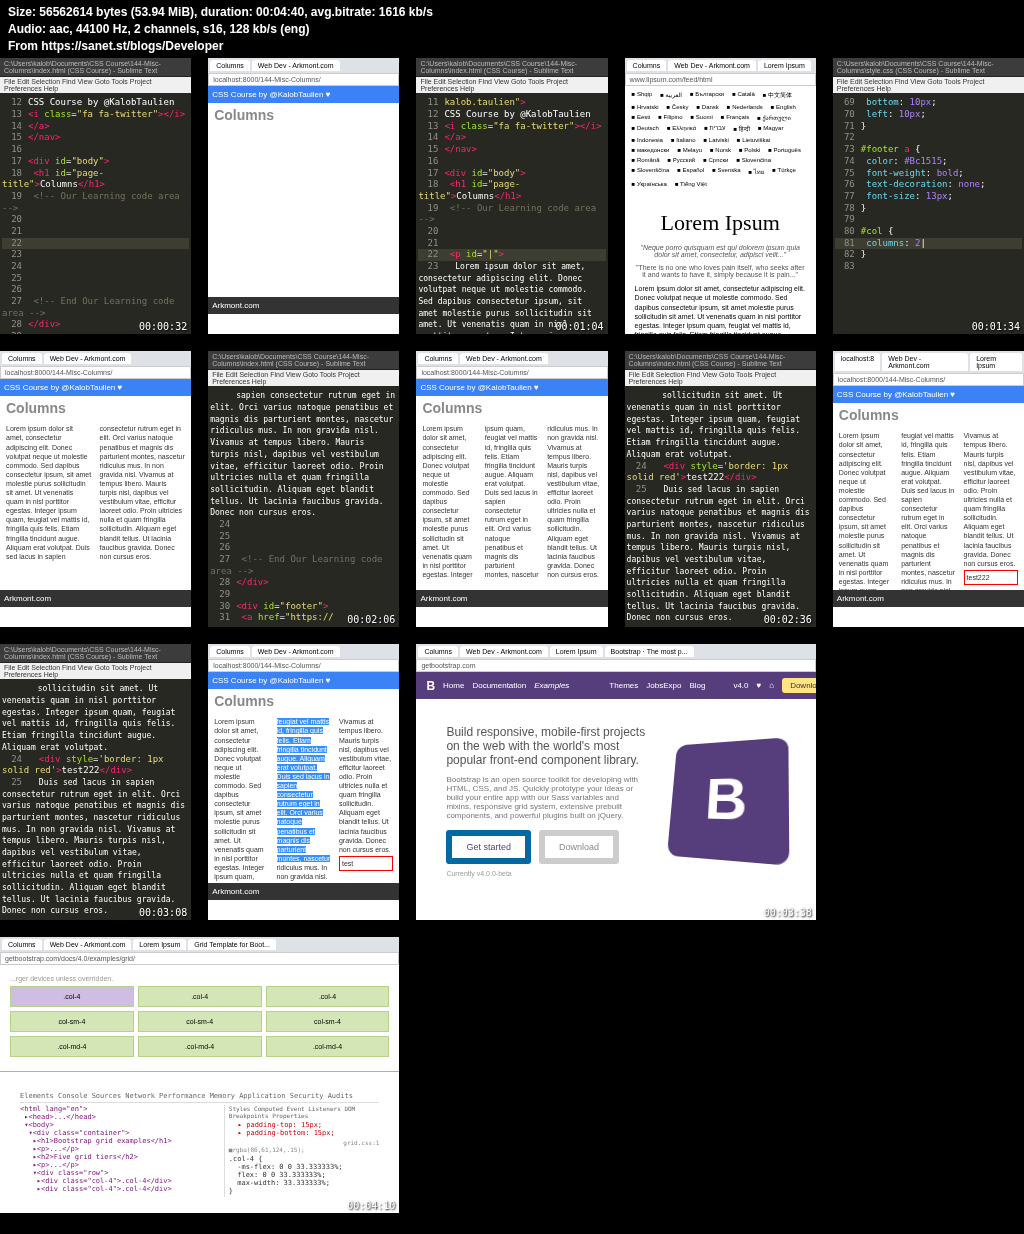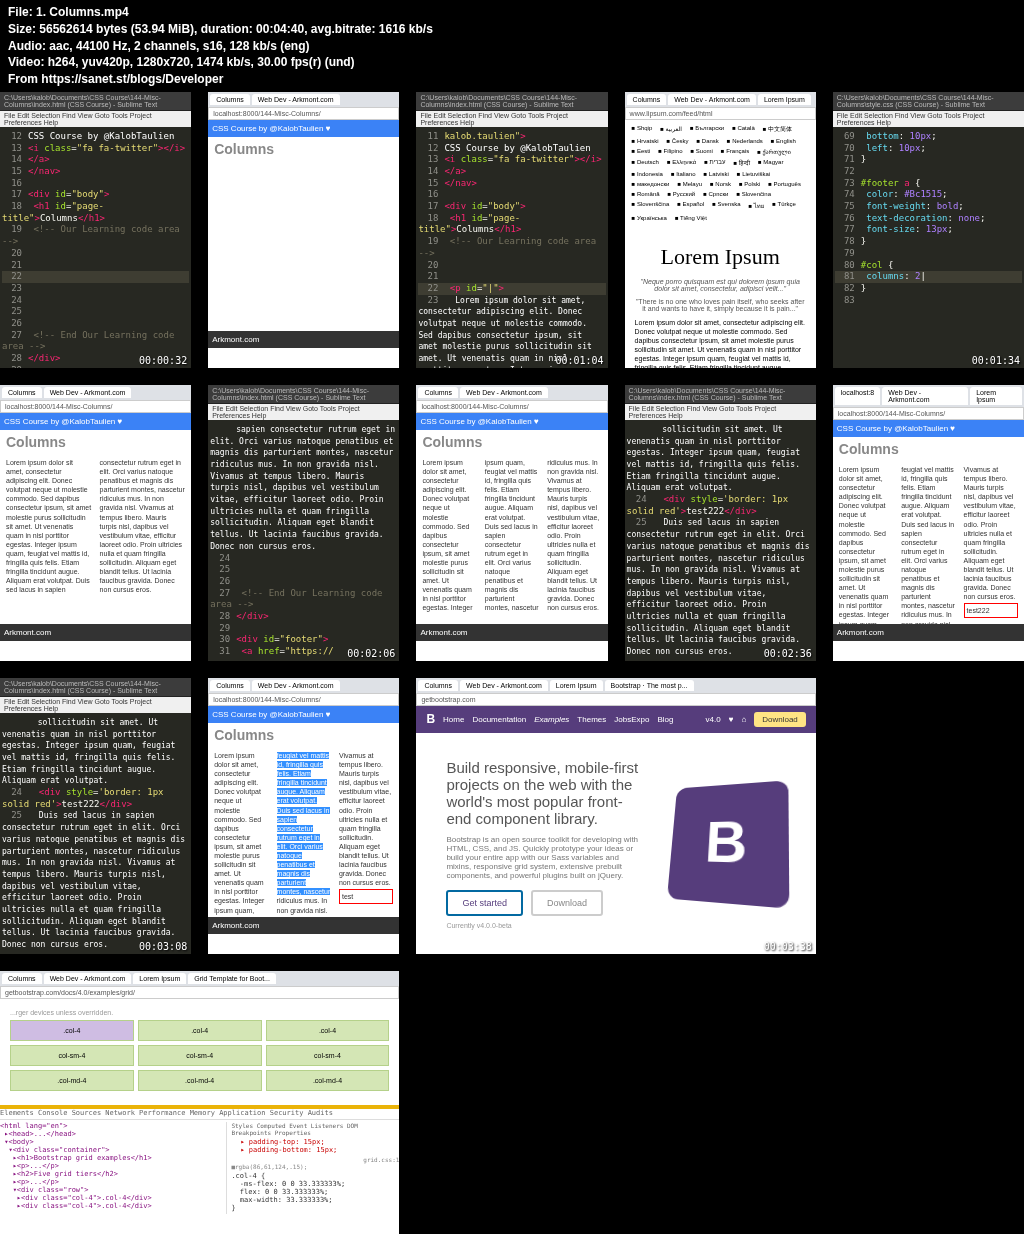--- a/index.html
+++ b/index.html
@@ -18,43 +18,41 @@
 .page-title{color:#888;font-size:14px;padding:4px 6px;font-weight:bold}
 .columns{column-count:3;column-gap:8px;padding:4px 6px;font-size:7px;line-height:1.3;color:#333}
 .columns2{column-count:2;column-gap:8px;padding:4px 6px;font-size:7px;line-height:1.3;color:#333}
 .footer{background:#333;color:#fff;padding:4px;font-size:8px;position:absolute;bottom:20px;left:0;right:0}
 .ts{position:absolute;bottom:2px;right:4px;color:#fff;font-family:monospace;font-size:10px;text-shadow:1px 1px 2px #000;z-index:10}
 .bootstrap-page{background:#fff;height:100%;display:flex;flex-direction:column}
 .bs-nav{background:#563d7c;color:#fff;padding:6px 10px;font-size:8px;display:flex;gap:8px;align-items:center}
 .bs-main{padding:20px 30px;display:flex;align-items:center;gap:20px}
 .bs-logo{width:120px;height:120px;background:#563d7c;border-radius:12px;display:flex;align-items:center;justify-content:center;color:#fff;font-size:60px;font-weight:bold;transform:perspective(200px) rotateY(-15deg) rotateX(10deg)}
 .bs-btns{display:flex;gap:8px;margin-top:10px}
-.bs-btn{border:2px solid #0369a1;padding:6px 14px;font-size:9px;border-radius:3px}
+.bs-btn{border:6px solid #0369a1;padding:6px 14px;font-size:9px;border-radius:3px}
 .dl-btn{background:#ffe484;color:#333;padding:3px 8px;border-radius:3px;font-size:8px}
-.devtools{background:#fff;border-top:4px solid #eab308;font-size:7px;font-family:Menlo,monospace;padding:0;height:130px;overflow:hidden}
+.devtools{background:#fff;border-top:1px solid #eab308;font-size:7px;font-family:Menlo,monospace;padding:20px;height:130px;overflow:hidden}
 .grid-demo{padding:10px;background:#fff}
 .grid-row{display:flex;gap:4px;margin-bottom:4px}
 .grid-col{background:#d4e6b5;border:1px solid #b5d18a;padding:6px;font-size:7px;flex:1;text-align:center}
 .lorem-page{padding:10px}
 .lorem-title{font-family:Georgia,serif;font-size:22px;text-align:center;margin:8px 0}
 .lorem-quote{font-style:italic;font-size:7px;text-align:center;color:#555;margin:6px 0}
 .lang-flags{display:flex;flex-wrap:wrap;gap:2px;font-size:6px;padding:4px}
 .flag{padding:1px 3px}
 .selected{background:#3390ff;color:#fff}
 .test-box{border:1px solid red;padding:2px;margin:2px 0}
 .menubar{background:#f0f0f0;font-size:7px;padding:1px 4px;color:#333}
 </style>
 </head>
 <body>
 
 <div class="header">
-<div>File: 1. Columns.mp4</div>
 <div>Size: 56562614 bytes (53.94 MiB), duration: 00:04:40, avg.bitrate: 1616 kb/s</div>
 <div>Audio: aac, 44100 Hz, 2 channels, s16, 128 kb/s (eng)</div>
-<div>Video: h264, yuv420p, 1280x720, 1474 kb/s, 30.00 fps(r) (und)</div>
 <div>From https://sanet.st/blogs/Developer</div>
 </div>
 
 <div class="grid">
 
 <div class="pane">
 <div class="editor-title">C:\Users\kalob\Documents\CSS Course\144-Misc-Columns\index.html (CSS Course) - Sublime Text</div>
 <div class="menubar">File  Edit  Selection  Find  View  Goto  Tools  Project  Preferences  Help</div>
 <div class="editor">
 <div><span class="ln">12</span><span class="txt">CSS Course by @KalobTaulien</span></div>
@@ -288,29 +286,29 @@
 <div class="tabs">
         <div class="tab">Columns</div>
         <div class="tab">Web Dev - Arkmont.com</div>
         <div class="tab">Lorem Ipsum</div>
         <div class="tab">Bootstrap · The most p...</div>
       </div>
 <div class="addr">getbootstrap.com</div>
 <div class="bootstrap-page">
 <div class="bs-nav">
 <span style="font-weight:bold;font-size:12px">B</span>
-<span id="bsnav"><span style="margin-right: 8px;">Home</span><span style="margin-right: 8px;">Documentation</span><span style="margin-right: 8px; font-style: italic;">Examples</span><span style="margin-right: 8px;">Themes</span><span style="">Jobs</span><span style="margin-right: 8px;">Expo</span><span style="margin-right: 20px;">Blog</span></span>
+<span id="bsnav"><span style="margin-right: 8px;">Home</span><span style="margin-right: 8px;">Documentation</span><span style="margin-right: 8px; font-style: italic;">Examples</span><span style="margin-right: 8px; margin-left: 32px;">Themes</span><span style="">Jobs</span><span style="margin-right: 8px;">Expo</span><span style="margin-right: 20px;">Blog</span></span>
 <span style="margin-left:auto">v4.0</span>
 <span>♥</span>
           <span>⌂</span>
 <span class="dl-btn">Download</span>
 </div>
 <div class="bs-main">
 <div style="flex:1">
-<div style="font-size:15px;color:#555;margin-top:6px">Build responsive, mobile-first projects on the web with the world's most popular front-end component library.</div>
+<div style="font-size:12px;color:#555;margin-top:6px">Build responsive, mobile-first projects on the web with the world's most popular front-end component library.</div>
 <div style="font-size:8px;color:#777;margin-top:8px">Bootstrap is an open source toolkit for developing with HTML, CSS, and JS. Quickly prototype your ideas or build your entire app with our Sass variables and mixins, responsive grid system, extensive prebuilt components, and powerful plugins built on jQuery.</div>
 <div class="bs-btns">
 <div class="bs-btn" style="color:#563d7c">Get started</div>
 <div class="bs-btn" style="color:#888;border-color:#ccc">Download</div>
 </div>
 <div style="font-size:7px;color:#999;margin-top:6px">Currently v4.0.0-beta</div>
 </div>
 <div class="bs-logo">B</div>
 </div>
 </div>

